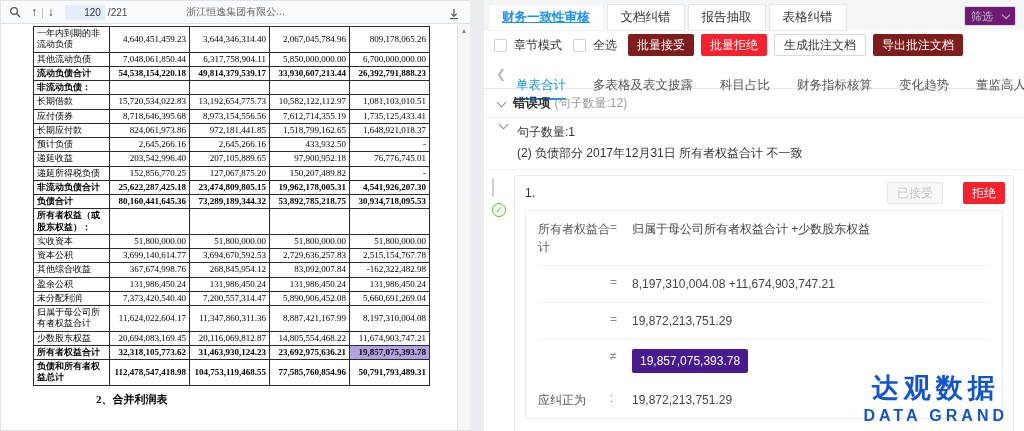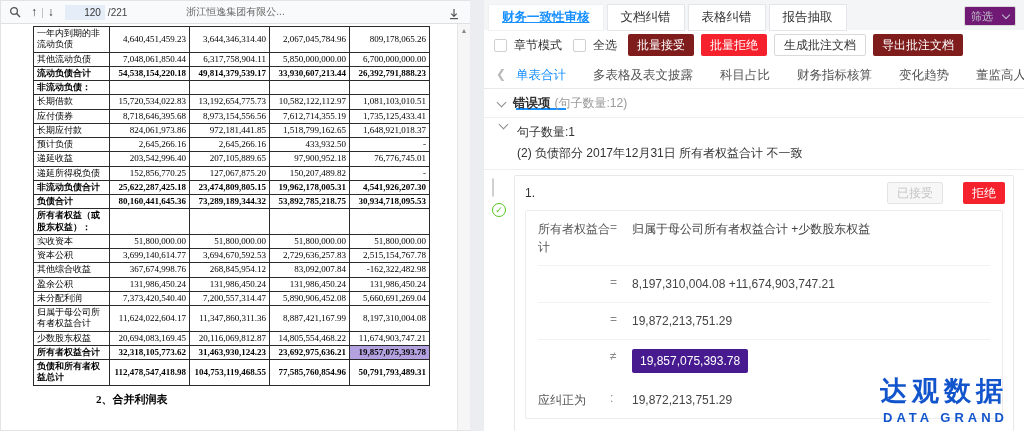--- a/index.html
+++ b/index.html
@@ -56,21 +56,21 @@
   .chk-label { font-size:12px; color:#333; margin-right:4px; white-space:nowrap; }
   .btn { height:22px; font-size:12px; border:none; border-radius:2px; padding:0 9px; cursor:pointer;
     font-family:"Liberation Sans",sans-serif; white-space:nowrap; }
   .btn-blue { background:#7f1d1d; color:#fff; }
   .btn-red { background:#f5222d; color:#fff; }
   .btn-plain { background:#fff; color:#333; border:1px solid #d9d9d9; }
 
   .subtabs { height:29px; display:flex; align-items:center; gap:0; padding:0 12px;
     border-bottom:1px solid #e8e8e8; }
   .subtab-chev { color:#b9b9b9; font-size:12px; margin-right:10px; cursor:pointer; }
-  .subtab { font-size:12.5px; color:#555; padding:6px 0 24px; margin-right:27px; cursor:pointer; white-space:nowrap;margin-top:23px; }
+  .subtab { font-size:12.5px; color:#555; padding:6px 0 4px; margin-right:27px; cursor:pointer; white-space:nowrap;margin-top:23px; }
   .subtab.active { color:#1890ff; border-bottom:2px solid #1890ff; }
 
   .content { position:absolute; top:89px; left:0; right:0; bottom:0; overflow:hidden; }
   .err-header { display:flex; align-items:center; padding:6px 14px 5px; }
   .chev { width:7px; height:7px; border-left:1.5px solid #8c8c8c; border-bottom:1.5px solid #8c8c8c; flex:none; }
   .chev.down { transform:rotate(-45deg); margin-top:-3px; }
   .err-title { font-size:12.5px; color:#333; font-weight:bold; margin-left:8px; }
   .err-count { font-size:12px; color:#999; margin-left:4px; }
 
   .group-header { display:flex; padding:6px 14px 7px; border-top:1px solid #f0f0f0; }
@@ -92,21 +92,21 @@
   .f-row { display:flex; align-items:flex-start; padding:9px 0; border-bottom:1px solid #f2f2f2; font-size:12px; color:#444; }
   .f-row:last-child { border-bottom:none; }
   .f-sub { width:72px; flex:none; line-height:1.5; color:#555; }
   .f-op { width:22px; flex:none; color:#888; }
   .f-text { color:#444; line-height:1.5; }
   .badge-purple { display:inline-block; background:#481a8f; color:#fff; padding:3px 8px;
     border-radius:2px; font-size:12px; }
 
   .watermark { position:absolute; right:16px; bottom:6px; text-align:center; pointer-events:none; }
   .wm-cn { font-size:27px; font-weight:bold; color:#1254cc; letter-spacing:5px; }
-  .wm-en { font-size:13px; font-weight:bold; color:#1254cc; letter-spacing:4px; margin-top:1px;text-align:right; }
+  .wm-en { font-size:16px; font-weight:bold; color:#1254cc; letter-spacing:4px; margin-top:1px;text-align:right; }
 </style>
 </head>
 <body>
 
 <div class="app">
 
   <div class="left-panel">
     <div class="viewer-toolbar">
       <span class="vt-icon">
         <svg width="12" height="12" viewBox="0 0 12 12">
@@ -294,22 +294,22 @@
   </div>
 
   <div class="divider"></div>
 
   <div class="right-panel">
 
     <div class="tabs-bar">
       <div id="main-tabs" style="display:flex;">
           <div class="tab active">财务一致性审核</div>
           <div class="tab">文档纠错</div>
+          <div class="tab">报告抽取</div>
           <div class="tab">表格纠错</div>
-          <div class="tab">报告抽取</div>
         </div>
       <div class="filter-select">
         <span>筛选</span>
         <span class="chev-down"></span>
       </div>
     </div>
 
     <div class="actions-row">
       <span class="checkbox"></span>
       <span class="chk-label">章节模式</span>

